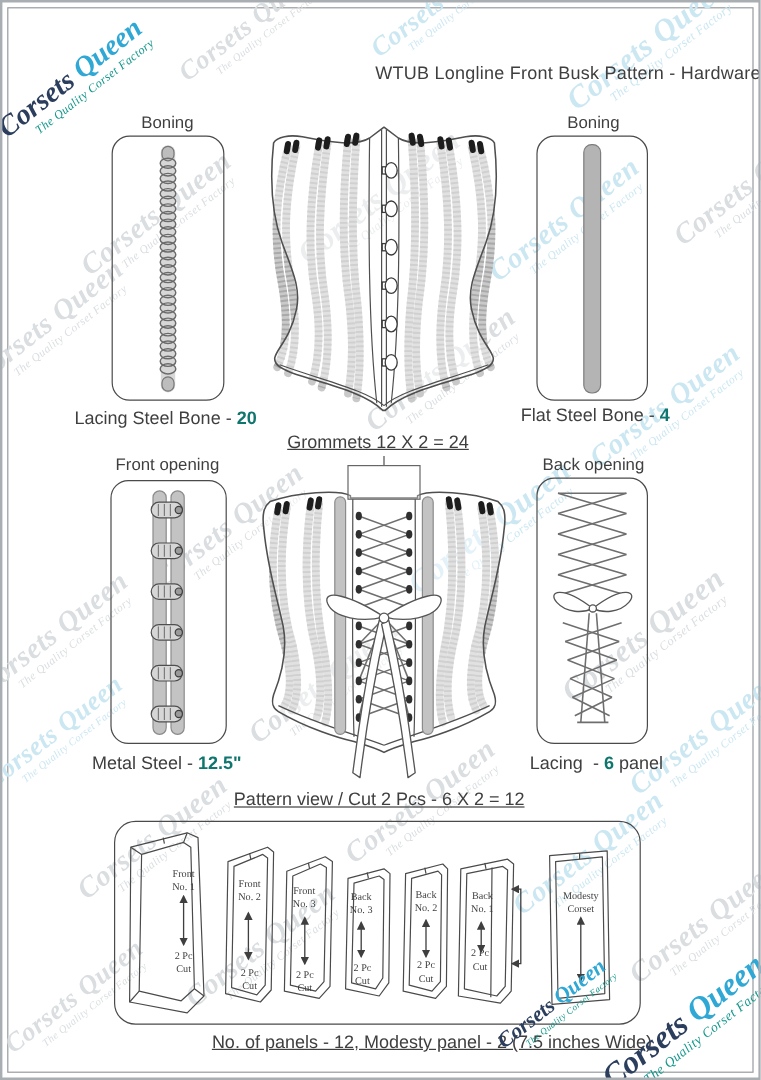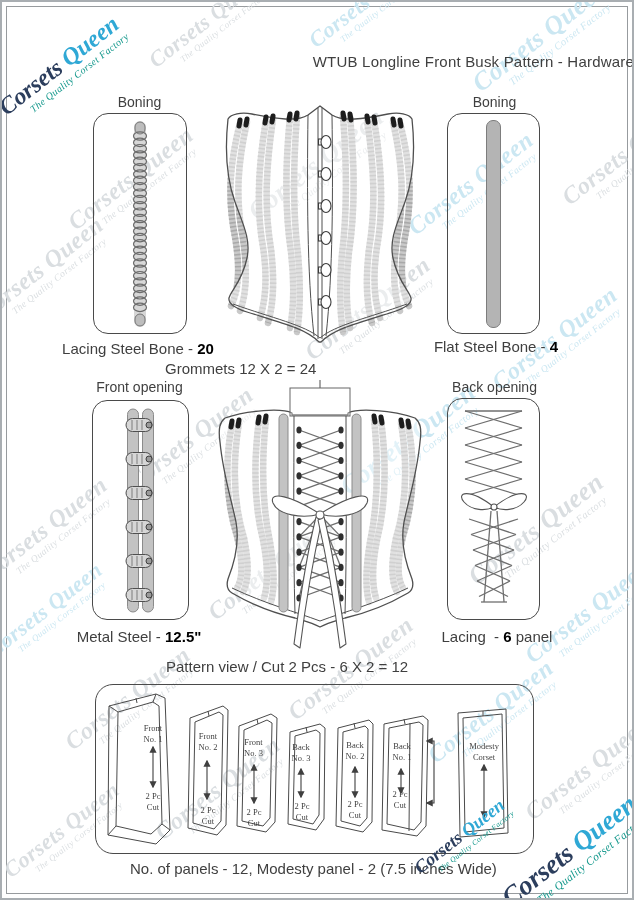--- a/index.html
+++ b/index.html
@@ -5,22 +5,22 @@
   html,body{margin:0;padding:0;}
   body{width:634px;height:900px;position:relative;overflow:hidden;background:#fff;
        font-family:"Liberation Sans",sans-serif;color:#3f3f3f;}
   .edge{position:absolute;inset:0;box-shadow:inset 0 0 0 2px #a9aeb2;pointer-events:none;z-index:6;}
   .frame{position:absolute;inset:6px;border:1px solid #979b9e;z-index:0;}
   .abs{position:absolute;}
   .z1{z-index:1;}
   .title{font-size:15px;text-align:right;letter-spacing:.2px;margin-top:16px;}
   .heading{font-size:14px;text-align:center;}
   .caption{font-size:15px;text-align:center;white-space:pre;}
-  .caption .red{color:#000000;font-weight:bold;}
-  .note{font-size:15px;}
+  .caption .red{color:#0f766e;font-weight:bold;}
+  .note{font-size:15px;text-align:center;text-decoration:underline;}
   .roundbox{position:absolute;border:1.4px solid #4a4a4a;border-radius:15px;
             display:flex;align-items:center;justify-content:center;z-index:1;font-family:Liberation Serif, serif;}
   .flatbone{width:13px;height:206px;background:#b4b4b4;border:1px solid #7d7d7d;border-radius:7px;}
   
   .wm{position:absolute;transform:rotate(-38deg);white-space:nowrap;line-height:1;z-index:0;
       font-family:"Liberation Serif",serif;font-style:italic;}
   .wm .n{display:block;font-weight:bold;letter-spacing:.5px;}
   .wm .t{display:block;font-size:40%;margin:1px 0 0 18%;letter-spacing:.4px;}
   .wm.g{color:#dadee1;}
   .wm.c{color:#cbe7f2;}

